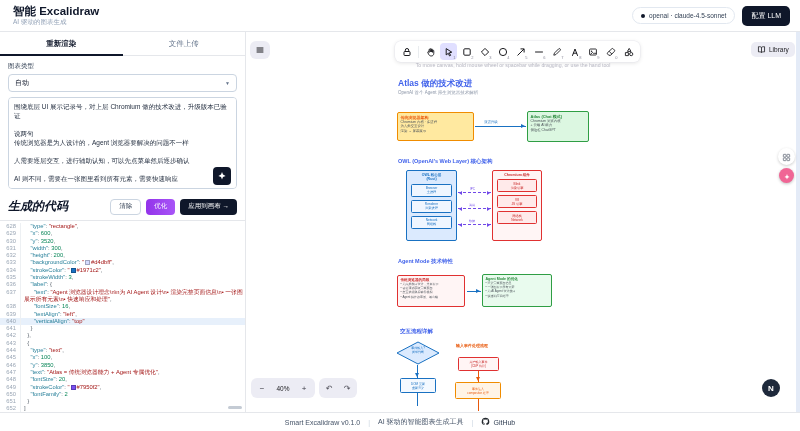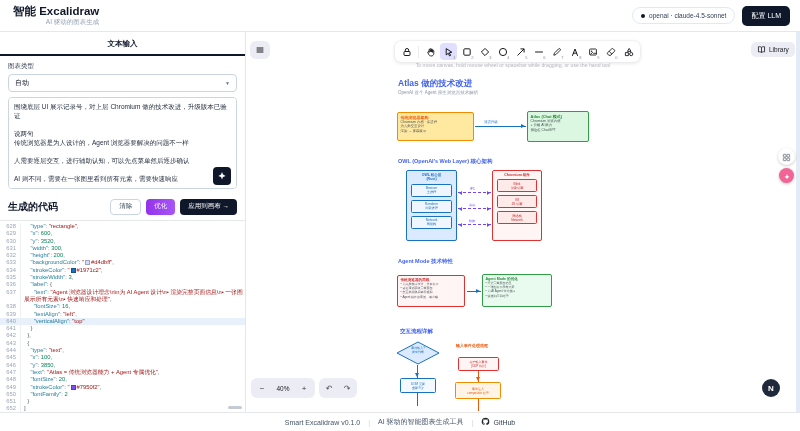--- a/index.html
+++ b/index.html
@@ -1,21 +1,21 @@
 <!DOCTYPE html>
 <html><head>
 <meta charset="utf-8">
 <style>
   *{margin:0;padding:0;box-sizing:border-box;font-family:"Liberation Sans",sans-serif;}
   html,body{width:800px;height:431px;overflow:hidden;background:#fff;color:#0f172a;}
   .app{position:relative;width:800px;height:431px;display:flex;flex-direction:column;}
 
   
   .header{height:32px;flex:0 0 32px;border-bottom:1px solid #e5e7eb;display:flex;align-items:center;padding:0 10px 0 13px;background:#fff;position:relative;z-index:5;}
-  .h-titles{display:flex;flex-direction:column;justify-content:center;text-align:right;}
+  .h-titles{display:flex;flex-direction:column;justify-content:center;}
   .h-title{font-size:11.5px;font-weight:bold;color:#0f172a;line-height:13px;}
   .h-sub{font-size:6.5px;color:#94a3b8;line-height:8px;}
   .h-right{margin-left:auto;display:flex;align-items:center;gap:7px;}
   .model-pill{display:flex;align-items:center;gap:4px;border:1px solid #e2e8f0;border-radius:9px;height:17px;padding:0 8px;font-size:6.5px;color:#334155;background:#fff;cursor:pointer;}
   .model-dot{width:4px;height:4px;border-radius:50%;background:#0f172a;}
   .llm-btn{height:20px;padding:0 9px;background:#0f172a;color:#fff;font-size:7px;border:none;border-radius:5px;cursor:pointer;}
 
   
   .main{flex:1;display:flex;min-height:0;}
   .left-panel{width:246px;flex:0 0 246px;border-right:1px solid #e5e7eb;display:flex;flex-direction:column;background:#fff;min-height:0;}
@@ -24,21 +24,21 @@
   .tab.active{color:#0f172a;font-weight:bold;}
   .tab.active::after{content:"";position:absolute;left:0;right:0;bottom:-1px;height:2px;background:#0f172a;}
   .panel-body{flex:1;display:flex;flex-direction:column;padding:6px 8px 0 8px;min-height:0;}
   .field-label{font-size:6.5px;color:#334155;margin-bottom:3px;}
   .select{height:18px;border:1px solid #cbd5e1;border-radius:4px;display:flex;align-items:center;padding:0 6px;font-size:7px;color:#0f172a;cursor:pointer;}
   .select .chev{margin-left:auto;font-size:5px;color:#64748b;}
   .ta-wrap{position:relative;margin-top:5px;}
   textarea.input-text{width:100%;height:92px;border:1px solid #cbd5e1;border-radius:4px;resize:none;font-size:6.5px;line-height:9px;color:#1e293b;padding:4px 5px;outline:none;font-family:"Liberation Sans",sans-serif;}
   .ai-btn{position:absolute;right:6px;bottom:8px;width:18px;height:18px;background:#0f172a;border:none;border-radius:4px;cursor:pointer;display:flex;align-items:center;justify-content:center;}
   .actions{display:flex;align-items:center;margin-top:5px;height:17px;flex:0 0 17px;}
-  .gen-label{font-size:10px;font-weight:bold;color:#0f172a;}
+  .gen-label{font-size:12px;font-weight:bold;color:#0f172a;font-style:italic;}
   .actions .sp{margin-left:auto;display:flex;gap:5px;}
   .btn{height:16px;border-radius:4px;font-size:6.5px;display:flex;align-items:center;justify-content:center;cursor:pointer;border:none;padding:0 8px;}
   .btn.ghost{background:#fff;border:1px solid #cbd5e1;color:#334155;}
   .btn.purple{background:linear-gradient(90deg,#9333ea,#a855f7);color:#fff;}
   .btn.dark{background:#0f172a;color:#fff;}
 
   
   .code{flex:1;margin:5px -8px 0 -8px;border-top:1px solid #e5e7eb;overflow:hidden;font-family:"DejaVu Sans Mono",monospace;font-size:5.8px;padding-top:2px;position:relative;background:#fff;}
   .cl{display:flex;line-height:7.3px;}
   .cl.hl{background:#e7f0fb;}
@@ -147,21 +147,22 @@
         <span>openai · claude-4.5-sonnet</span>
       </div>
       <button class="llm-btn">配置 LLM</button>
     </div>
   </div>
 
   <div class="main">
 
     <div class="left-panel">
       <div class="tabs">
-        <div class="tab active">文本输入</div>
+        <div class="tab active">重新渲染</div>
+        <div class="tab">文件上传</div>
       </div>
       <div class="panel-body">
         <div class="field-label">图表类型</div>
         <div class="select">
           <span>自动</span>
           <span class="chev">▼</span>
         </div>
         <div class="ta-wrap">
           <textarea class="input-text" spellcheck="false" style="">围绕底层 UI 展示记录号，对上层 Chromium 做的技术改进，升级版本已验证
 

